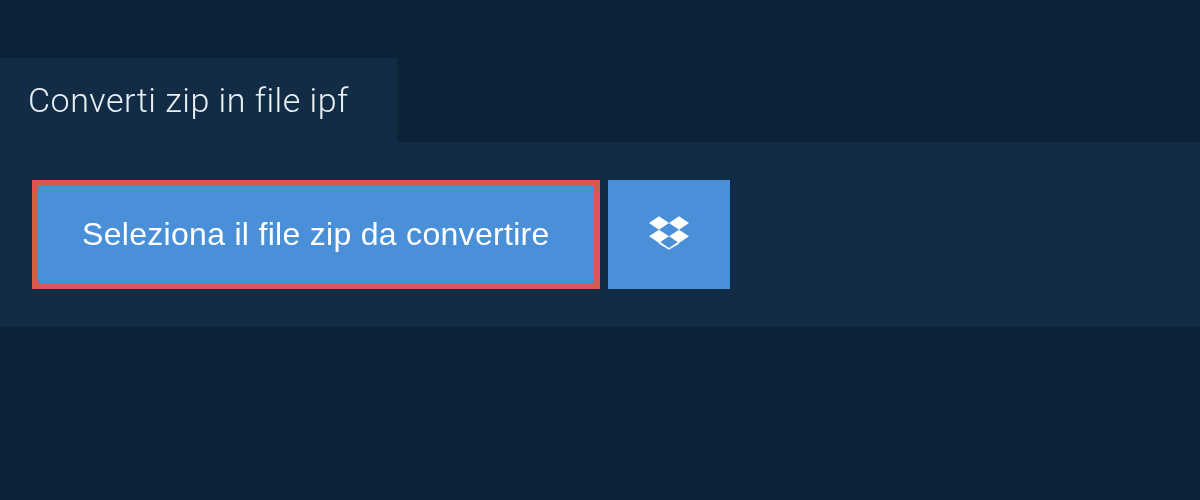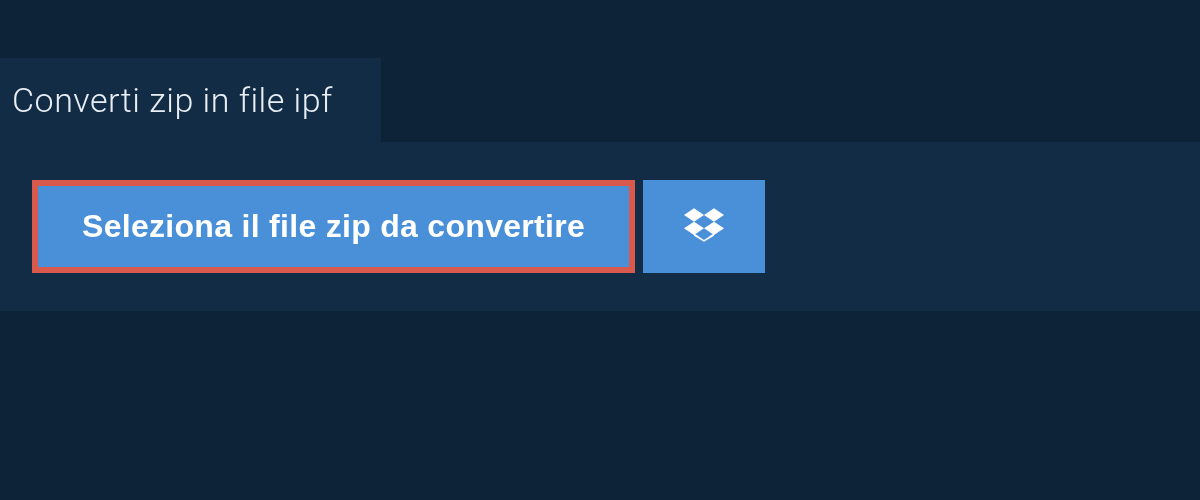--- a/index.html
+++ b/index.html
@@ -13,43 +13,43 @@
       background: #0d2438;
       font-family: -apple-system, BlinkMacSystemFont, "Segoe UI", Roboto, Helvetica, Arial, sans-serif;
       overflow: hidden;
     }
     .tab-container {
       padding-top: 58px;
     }
     .tab {
       background: #112c44;
       display: inline-block;
-      padding: 22px 48px 22px 12px;
+      padding: 22px 48px 22px 28px;
       color: #e8eef4;
       font-size: 34px;
       font-weight: 300;
       letter-spacing: 0.5px;
     }
     .panel {
       background: #112c44;
       padding: 38px 32px;
       display: flex;
       gap: 8px;
       align-items: stretch;
     }
     .select-button-wrapper {
       border: 6px solid #d9594c;
       display: inline-flex;
     }
     .select-button {
       background: #4a90d9;
       color: #ffffff;
       font-size: 32px;
-      font-weight: 700;
-      padding: 22px 44px;
+      font-weight: 400;
+      padding: 30px 44px;
       border: none;
       cursor: pointer;
       letter-spacing: 0.3px;
       display: flex;
       align-items: center;
       justify-content: flex-end;
       white-space: nowrap;
     }
     .dropbox-button {
       background: #4a90d9;

